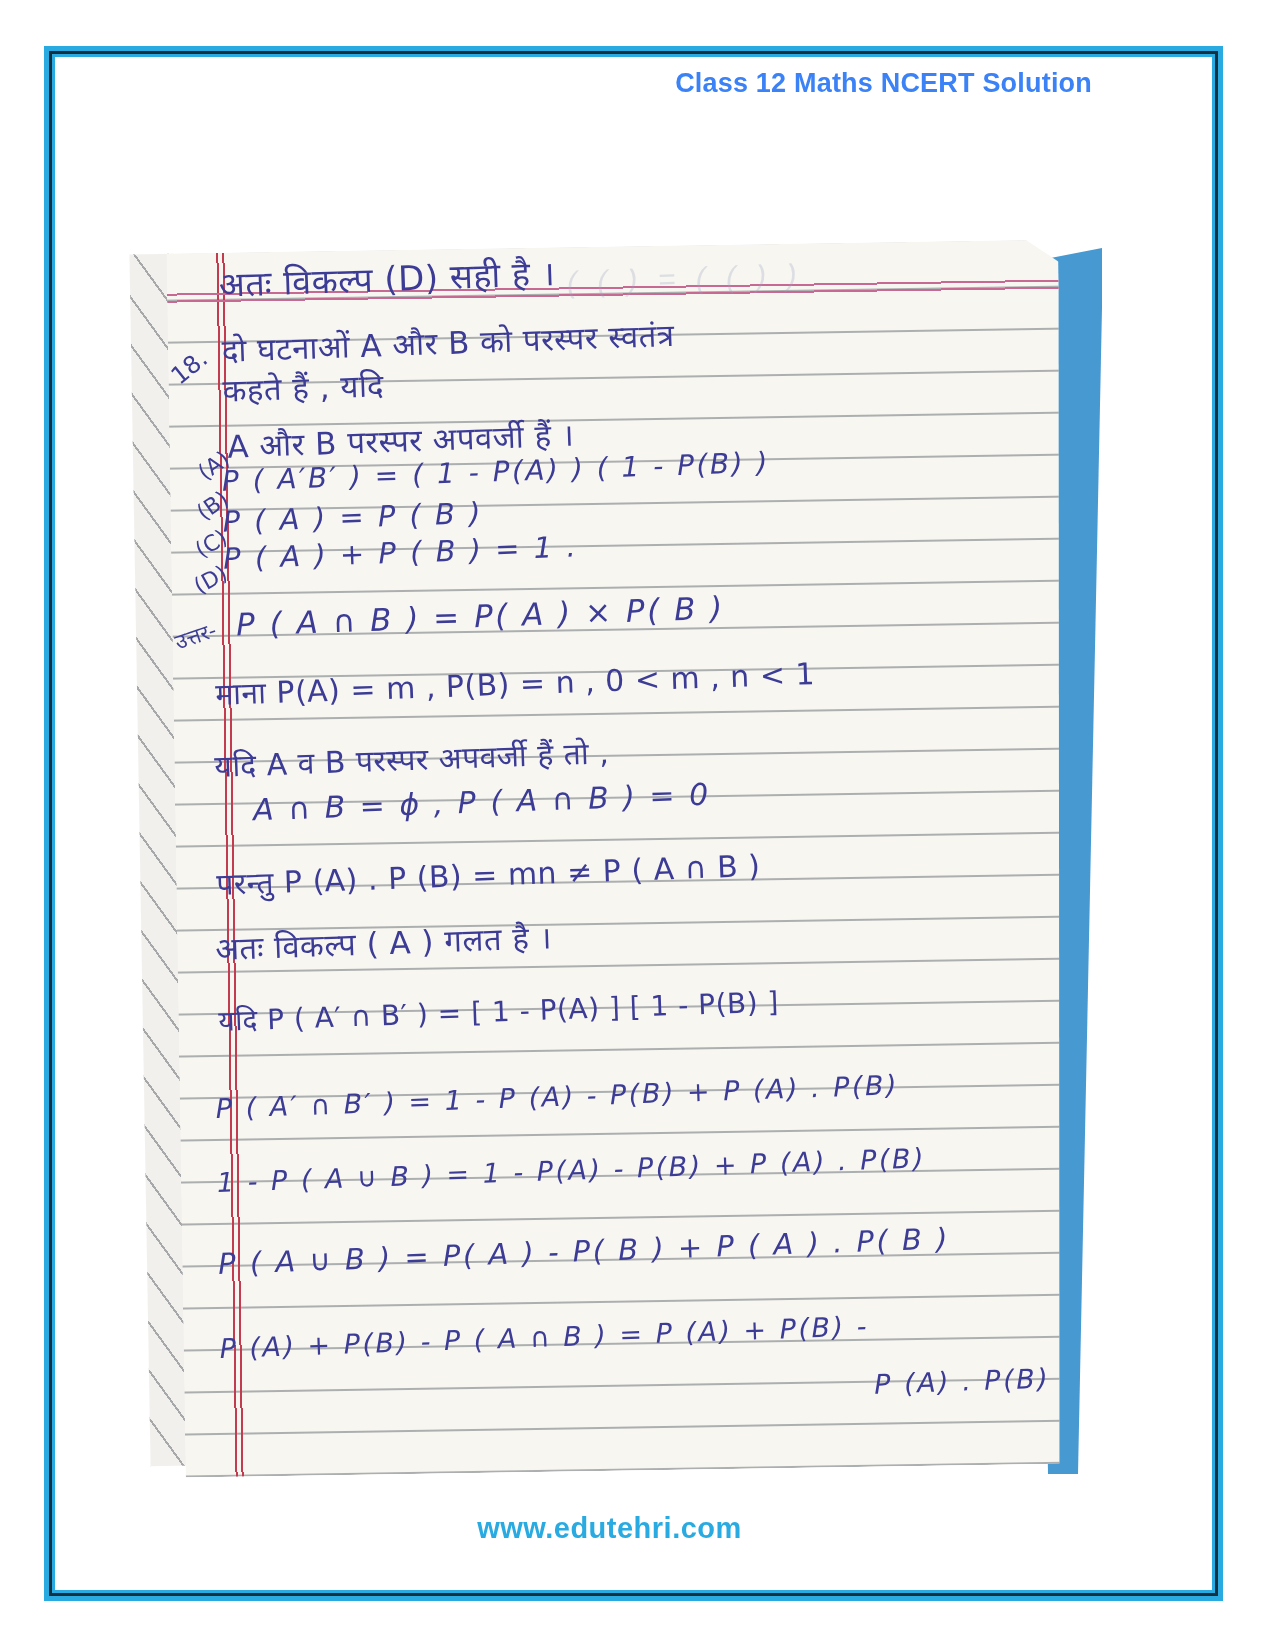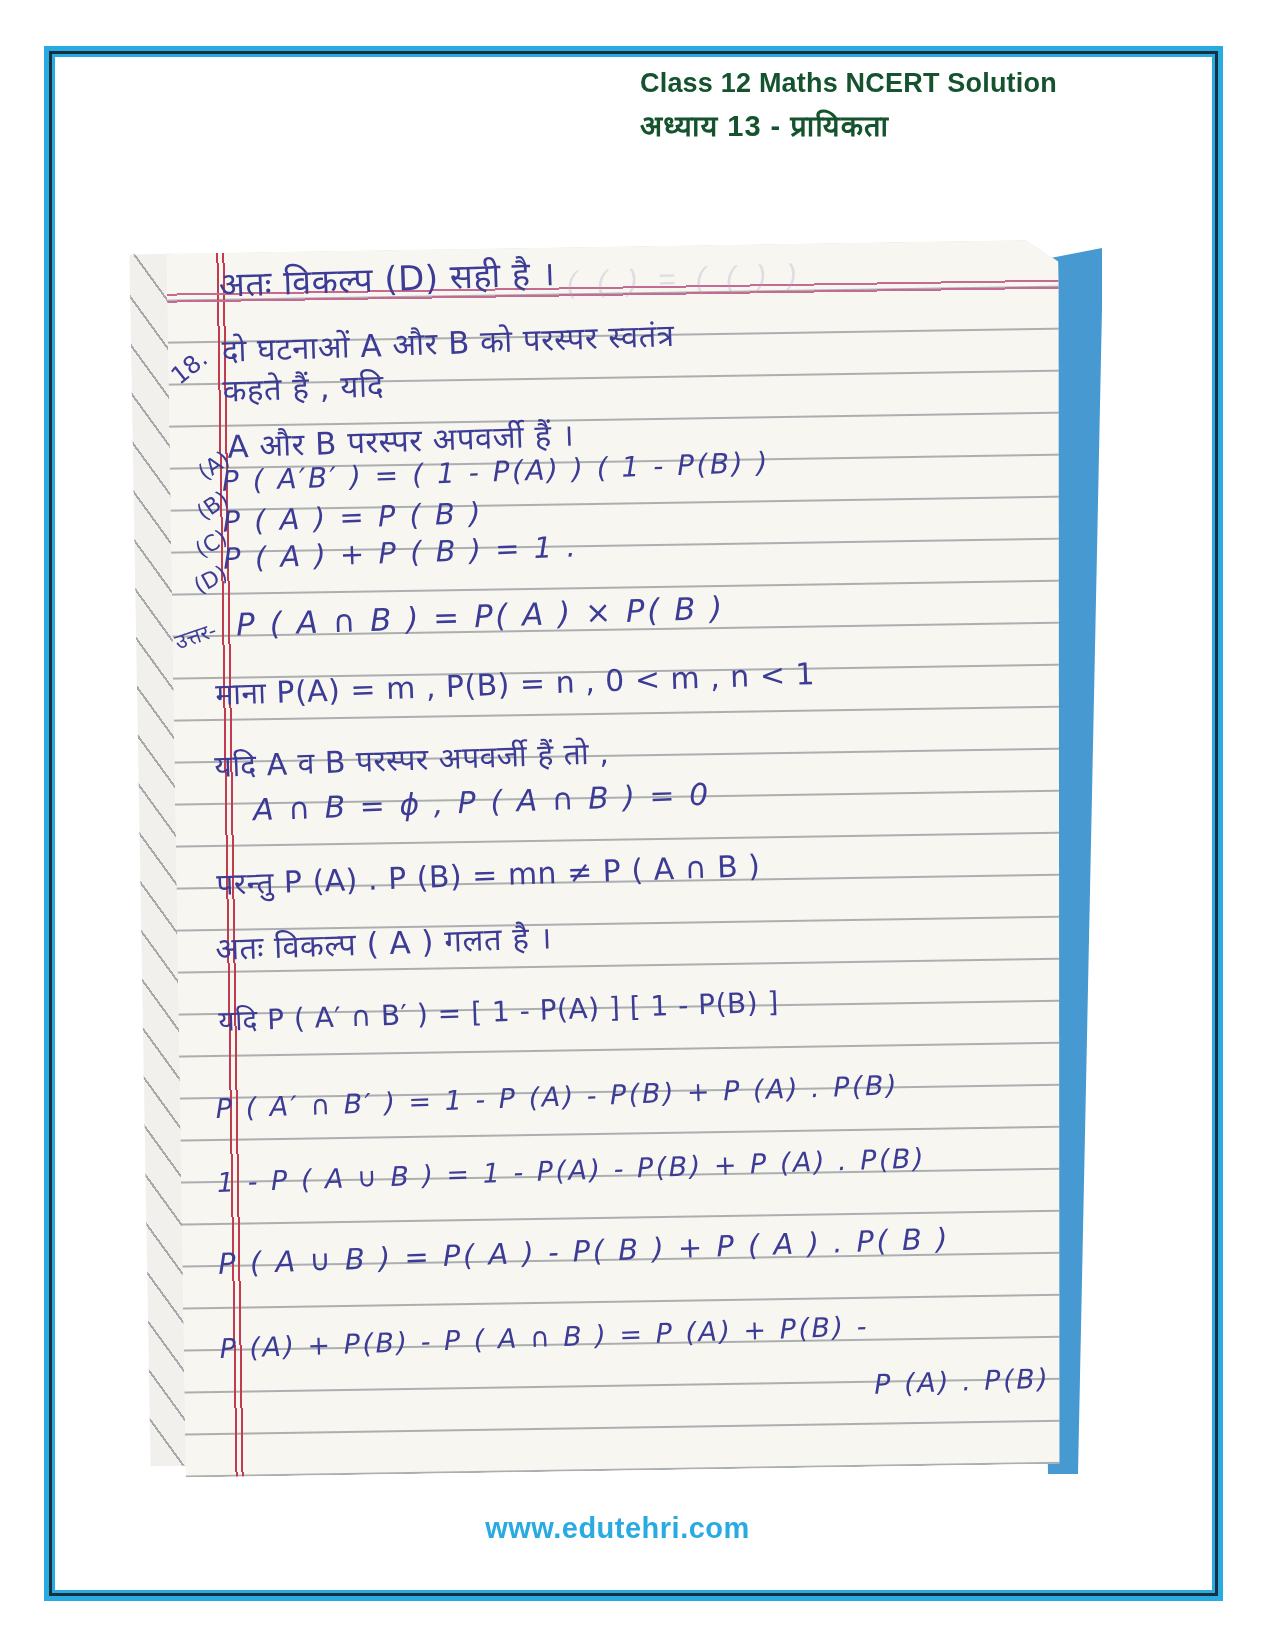--- a/index.html
+++ b/index.html
@@ -10,25 +10,25 @@
   
   .frame{
     position:absolute;left:44px;top:46px;width:1179px;height:1555px;
     border:5px solid #29ABE2;
     box-shadow: inset 0 0 0 3px #16303f, inset 0 0 0 6px #29ABE2;
     box-sizing:border-box;
   }
   
   .logo{position:absolute;left:82px;top:68px;width:140px;height:170px;}
   
-  .hdr{position:absolute;left:640px;top:68px;width:500px;text-align:left;color:#14532d;}
+  .hdr{position:absolute;left:592px;top:68px;width:500px;text-align:right;color:#3b82f6;}
   .hdr .t1{font-size:27px;font-weight:bold;letter-spacing:.2px;}
   .hdr .t2{font-size:29px;font-weight:bold;margin-top:6px;letter-spacing:1px;}
   
-  .ftr{position:absolute;left:12px;top:1512px;width:1211px;text-align:center;
+  .ftr{position:absolute;left:4px;top:1512px;width:1211px;text-align:center;
        color:#29ABE2;font-size:29px;font-weight:bold;letter-spacing:.5px;}
   
   .notebook{position:absolute;left:140px;top:248px;width:962px;height:1226px;}
   .backdrop{position:absolute;left:0;top:0;width:962px;height:1226px;background:#4799d2;
     clip-path:polygon(890px 14px,962px 0px,962px 60px,938px 1226px,908px 1226px);}
   .binding{position:absolute;left:0;top:6px;width:44px;height:1212px;background:#eeece7;
     background-image:repeating-linear-gradient(55deg,transparent 0 26px,#8a8c8e 26px 28px);
     opacity:.75;transform:rotate(-1deg);}
   .page{
     position:absolute;left:34px;top:0;width:892px;height:1224px;background:#f7f6f1;
@@ -82,21 +82,20 @@
 </head>
 <body>
 
 <div id="canvas">
 
   <div class="frame"></div>
 
 
   <div class="hdr">
     <div class="t1">Class 12 Maths NCERT Solution</div>
-    <div class="t2">अध्याय  13  -  प्रायिकता</div>
   </div>
 
   <div class="notebook">
     <div class="backdrop"></div>
     <div class="binding"></div>
 
     <div class="page">
       <div class="ghost" style="left:400px;top:16px;">( ( ) = ( ( ) )</div>
 
       <div class="mlabel qnum">18.</div>

